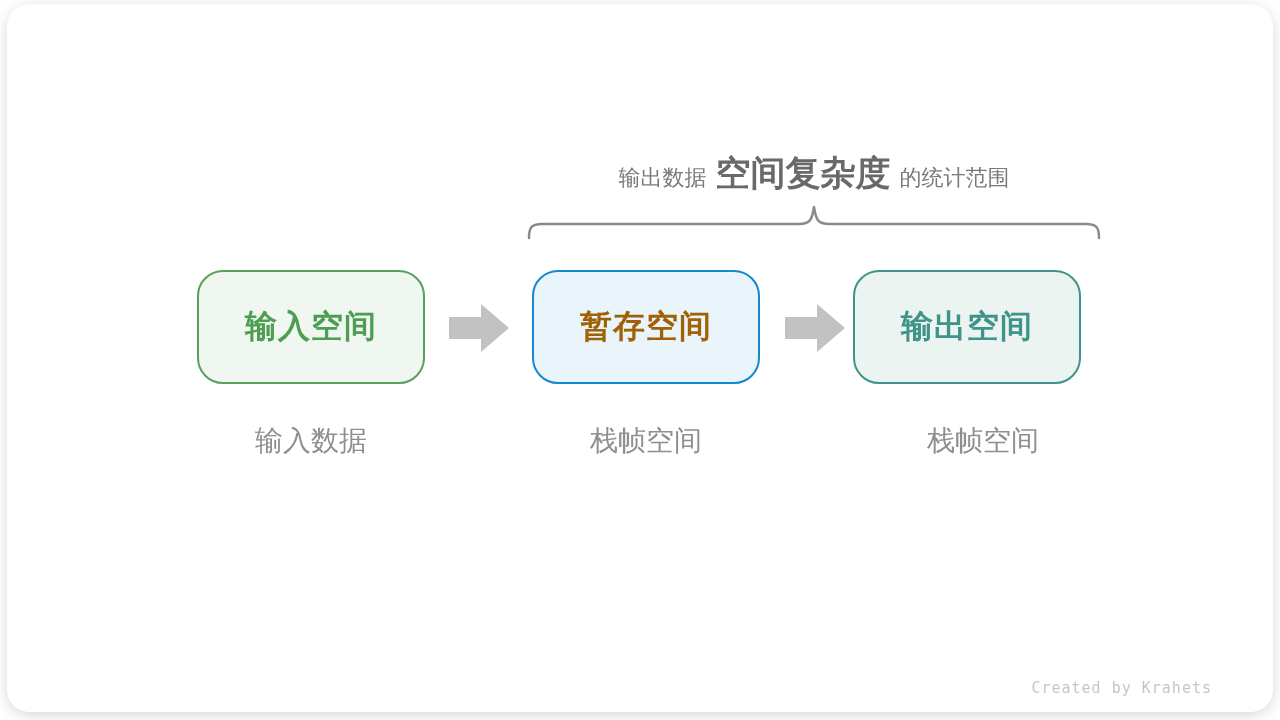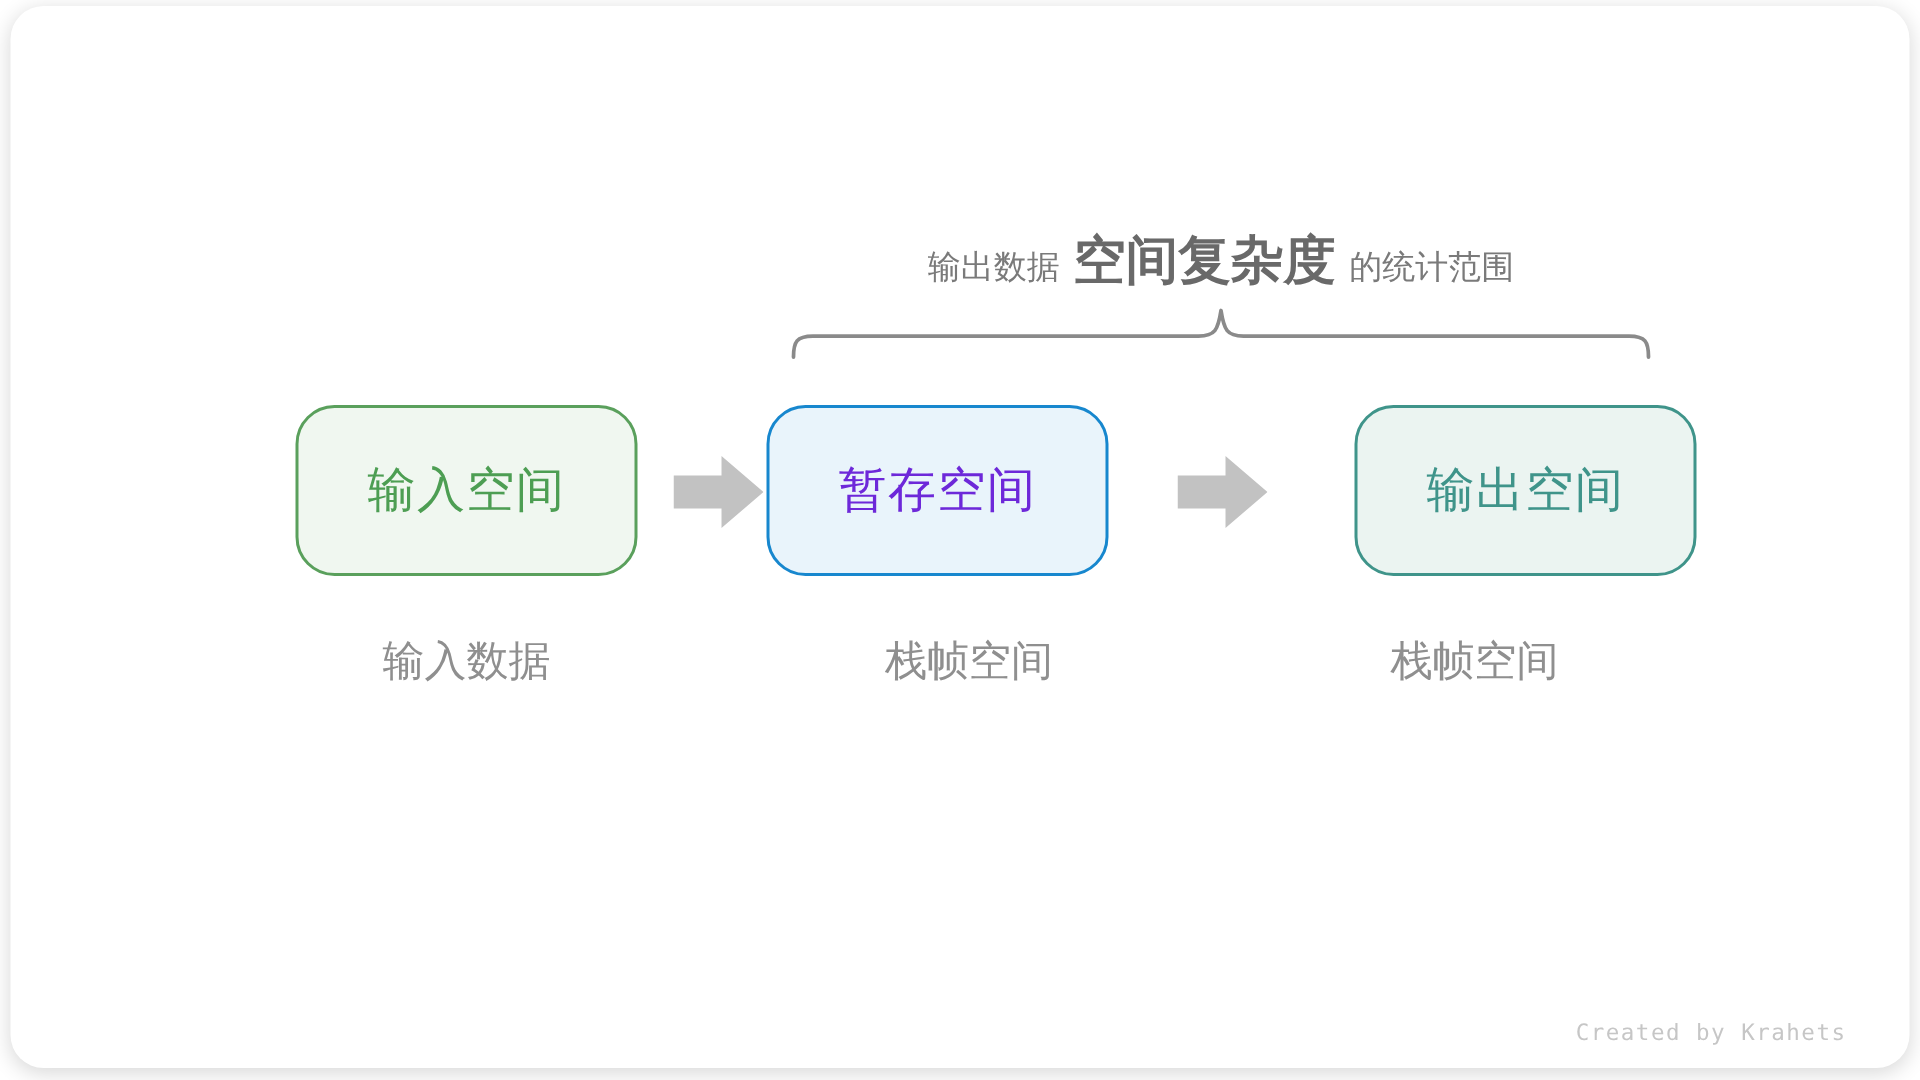--- a/index.html
+++ b/index.html
@@ -17,37 +17,37 @@
     position:absolute;left:520px;top:146px;width:574px;
     text-align:center;white-space:nowrap;
     font-size:22px;color:#7a7a7a;
   }
   .title .hl{font-size:35px;font-weight:bold;color:#696969;margin:0 9px;}
   .brace{position:absolute;left:520px;top:198px;width:574px;height:40px;}
   .box{
     position:absolute;top:266px;width:228px;height:114px;
     border-radius:26px;box-sizing:border-box;border:2.5px solid;
     display:flex;align-items:center;justify-content:center;
-    font-size:32px;font-weight:normal;letter-spacing:1px;
+    font-size:32px;font-weight:bold;letter-spacing:1px;
   }
   .box-green{left:190px;border-color:#5aa05c;background:#f0f7f0;color:#4d9e53;}
-  .box-blue{left:504px;border-color:#1787ce;background:#e9f4fb;color:#6d28d9;}
-  .box-teal{left:896px;border-color:#3f948a;background:#ebf4f1;color:#3f948a;}
+  .box-blue{left:525px;border-color:#1787ce;background:#e9f4fb;color:#a16207;}
+  .box-teal{left:846px;border-color:#3f948a;background:#ebf4f1;color:#3f948a;}
   .arrow{position:absolute;top:300px;width:60px;height:48px;}
   .arrow-1{left:442px;}
   .arrow-2{left:778px;}
   .col{
     position:absolute;top:413px;width:228px;text-align:center;
     font-size:28px;line-height:48px;color:#8f8f8f;
   }
   .col-1{left:190px;}
   .col-2{left:525px;}
   .col-3{left:862px;}
   .credit{
-    position:absolute;right:42px;top:675px;
+    position:absolute;right:61px;top:675px;
     font-family:"DejaVu Sans Mono","Liberation Mono",monospace;
     font-size:15px;letter-spacing:1px;color:#c6c6c6;
   }
 </style>
 </head>
 <body>
 
 <div class="card">
 
   <div class="title"><span>输出数据</span><span class="hl">空间复杂度</span><span>的统计范围</span></div>

